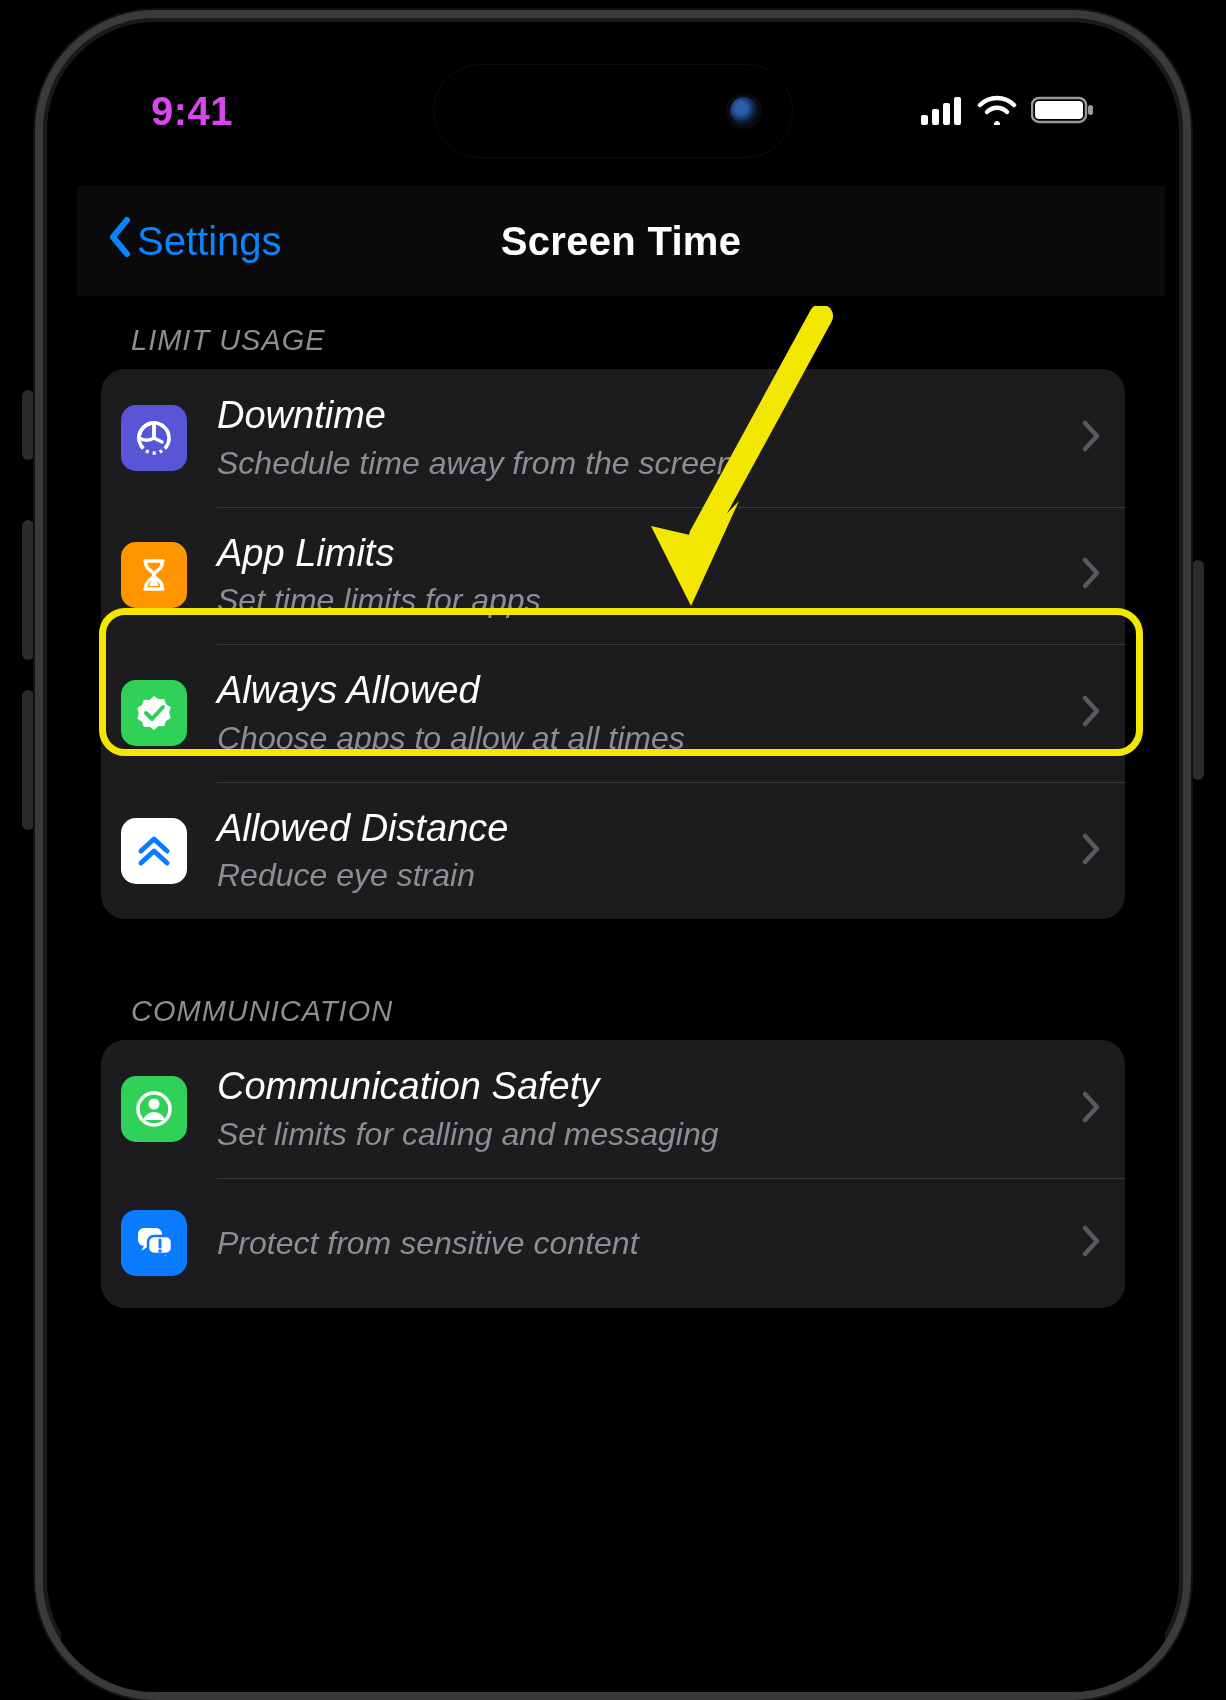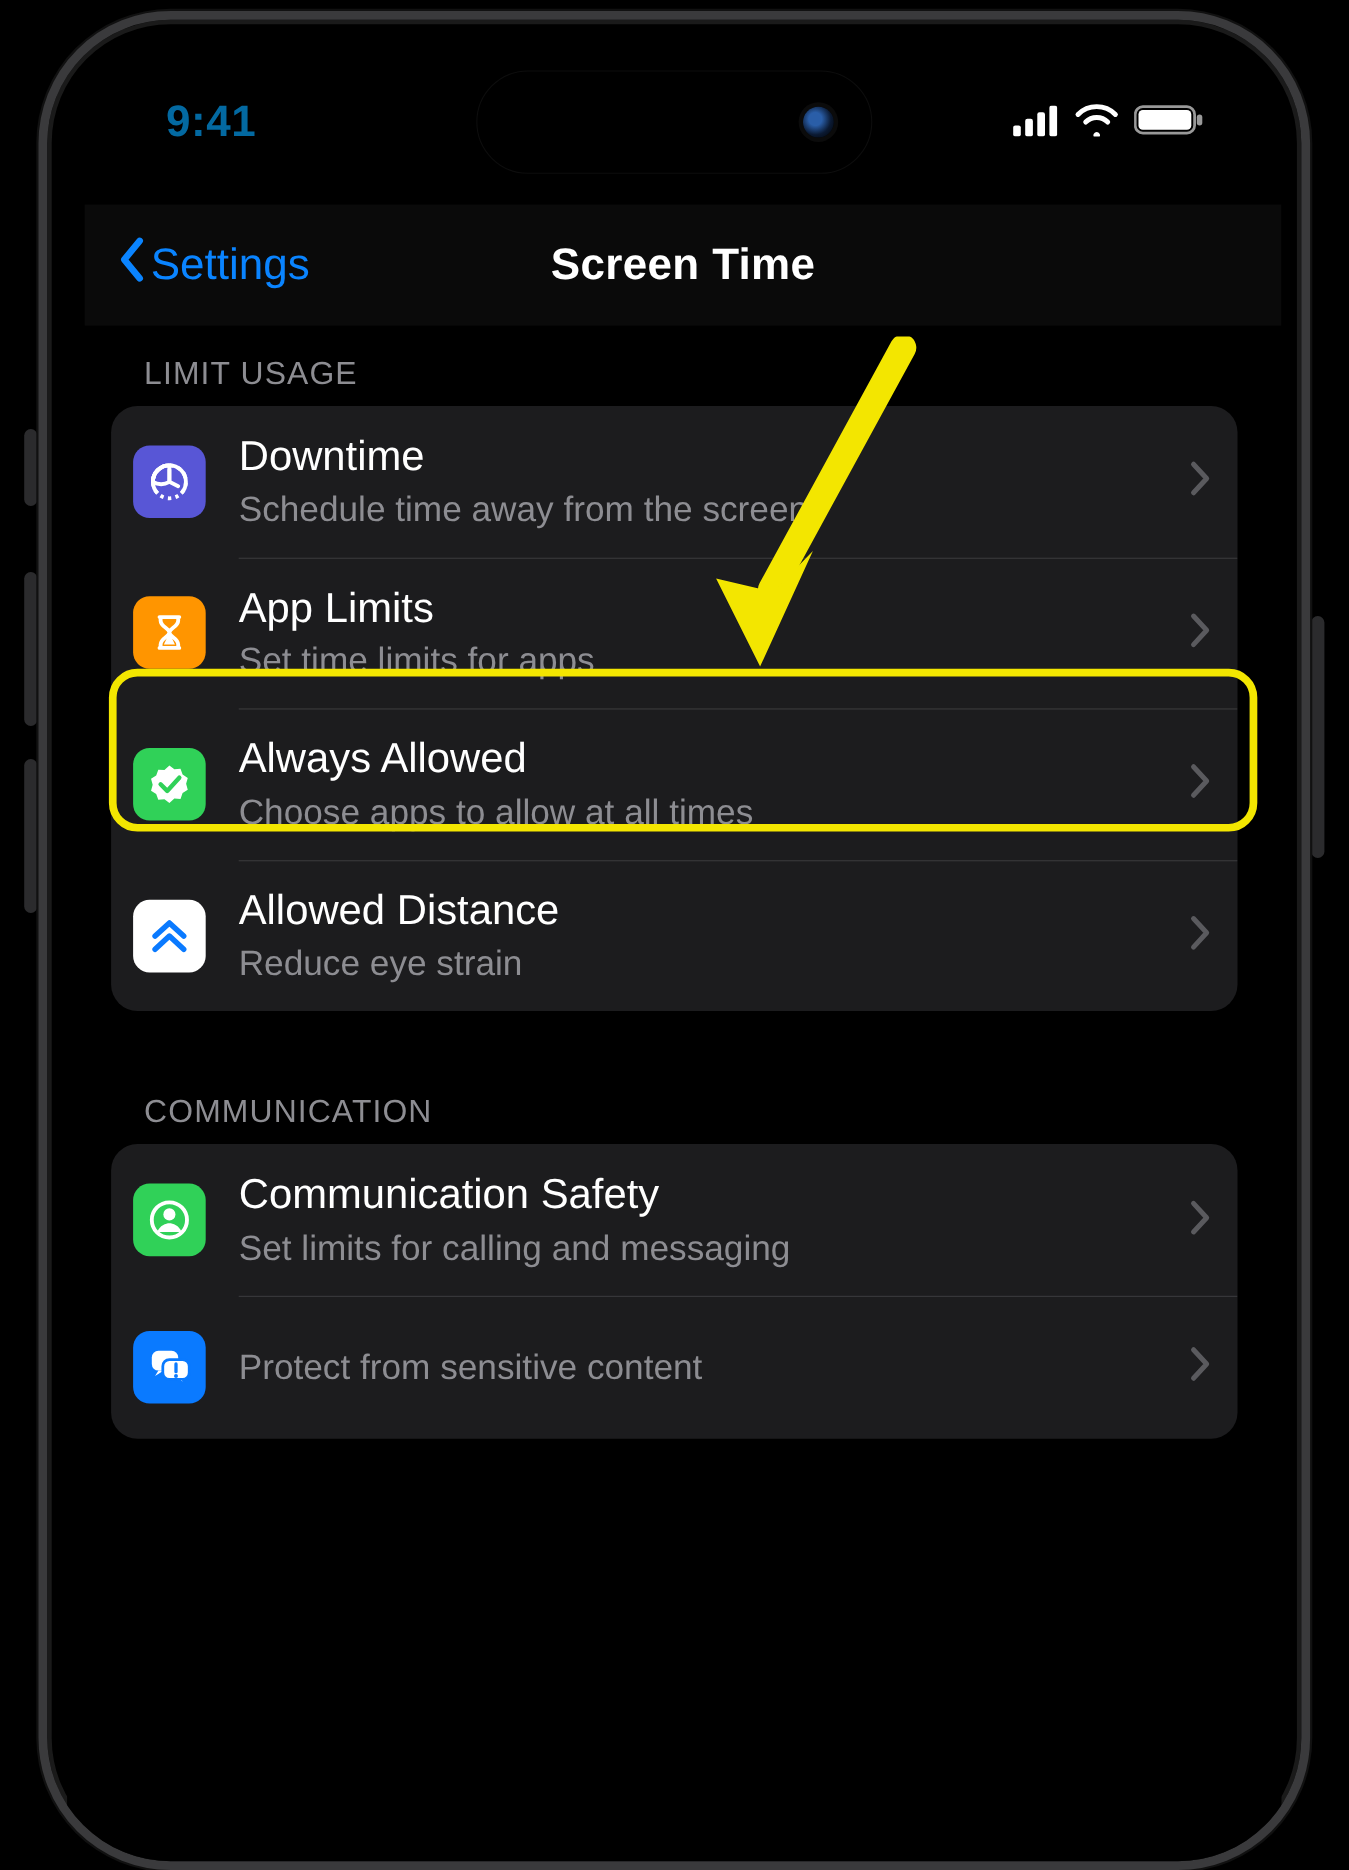--- a/index.html
+++ b/index.html
@@ -65,21 +65,21 @@
   
   .status-bar {
     position: absolute;
     top: 30px;
     left: 0; right: 0;
     height: 90px;
     display: flex;
     align-items: center;
     justify-content: space-between;
     padding: 0 70px 0 90px;
-    color: #0369a1;
+    color: #d946ef;
     font-size: 40px;
     font-weight: 600;
   }
   .status-left { letter-spacing: 0.5px; }
   .status-right { display: flex; align-items: center; gap: 14px; }
 
   
   .nav-bar {
     position: absolute;
     top: 150px;
@@ -109,20 +109,21 @@
     letter-spacing: 0.3px;
   }
 
   
   .content {
     position: absolute;
     top: 260px;
     left: 0; right: 0; bottom: 0;
     overflow: hidden;
     padding: 0 40px;
+    font-style: italic;
   }
 
   .section-header {
     color: #8d8d92;
     font-size: 29px;
     letter-spacing: 1px;
     margin: 28px 0 12px 30px;
     text-transform: uppercase;
   }
 

